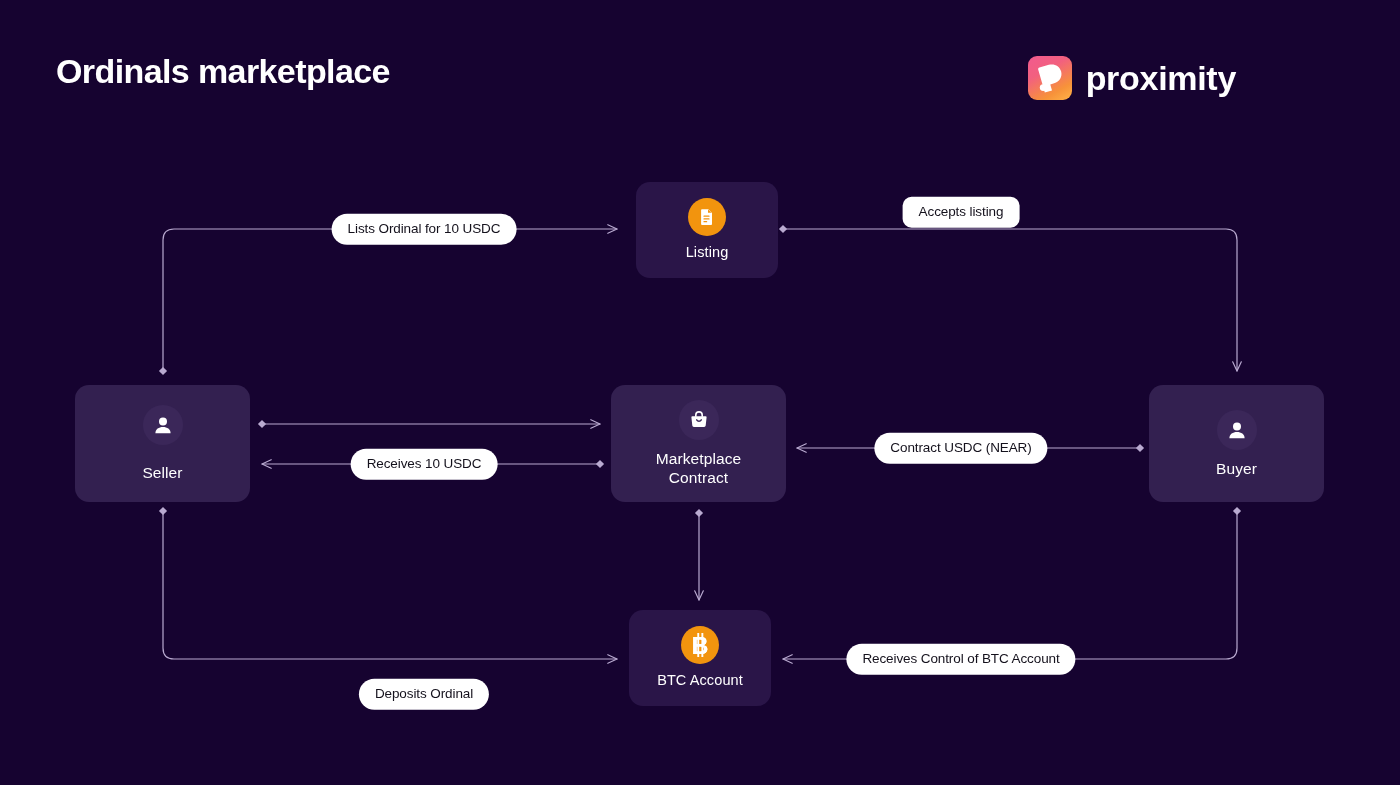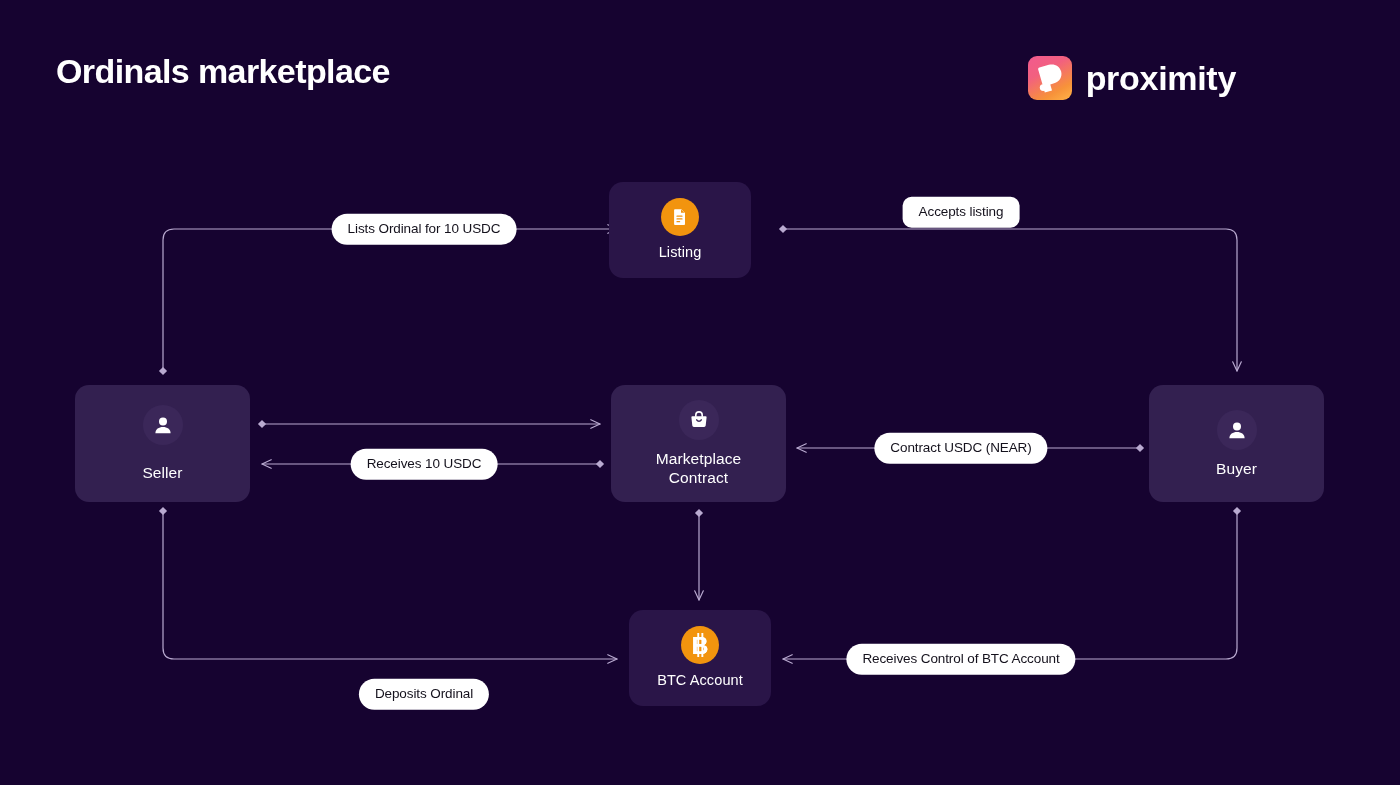--- a/index.html
+++ b/index.html
@@ -111,21 +111,21 @@
   .node-label {
     color: #ffffff;
     font-size: 15.5px;
     text-align: center;
     line-height: 19px;
     letter-spacing: 0.1px;
   }
   .node.small .node-label { font-size: 14.5px; }
 
   
-  #node-listing    { left: 609px; top: 182px; }
+  #node-listing    { left: 636px; top: 182px; }
   #node-btc        { left: 629px; top: 610px; }
   #node-seller     { left: 75px;  top: 385px; gap: 9px; }
   #node-market     { left: 611px; top: 385px; }
   #node-buyer      { left: 1149px; top: 385px; }
 
   
   .edge-label {
     position: absolute;
     background: #ffffff;
     color: #14111c;

